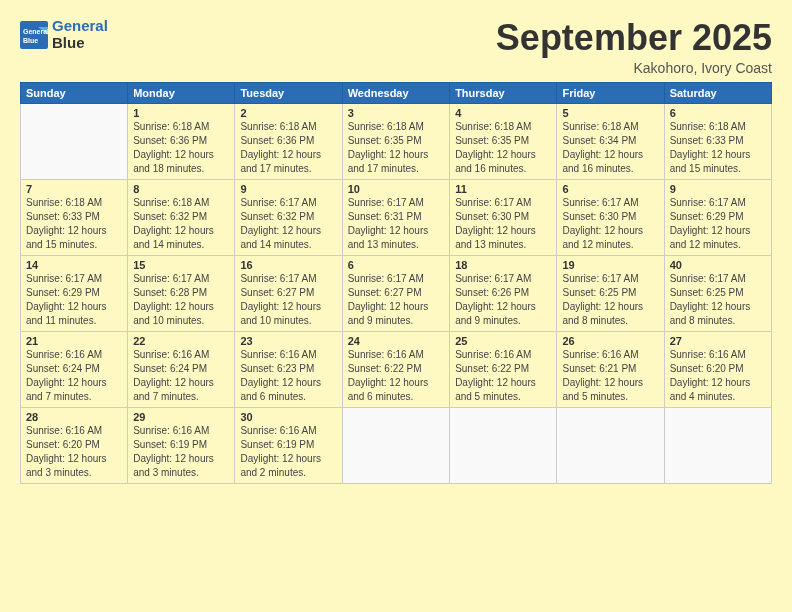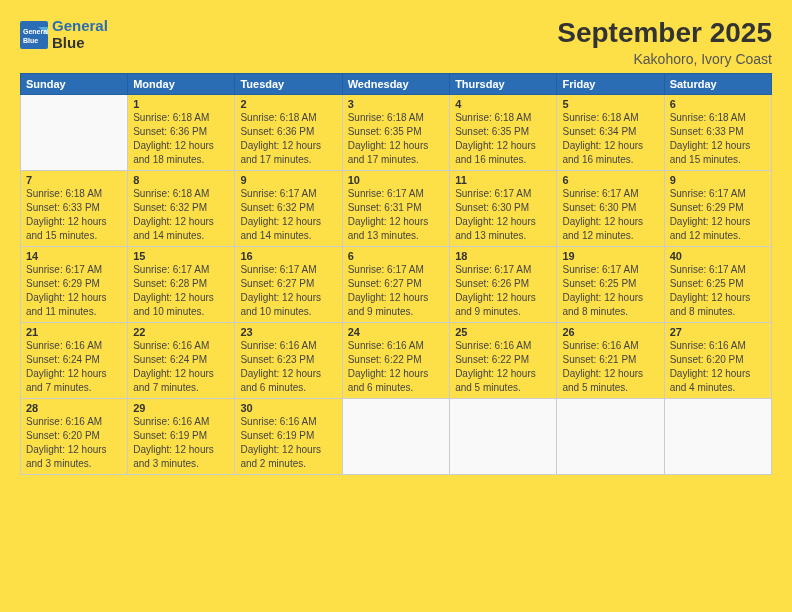--- a/index.html
+++ b/index.html
@@ -7,21 +7,21 @@
       width: 792px;
       height: 612px;
       font-family: Arial, sans-serif;
       background: #fff;
       overflow: hidden;
     }
     .page {
       width: 792px;
       height: 612px;
       padding: 18px 20px 10px 20px;
-      background: #fde047;
+      background: #fef9c3;
     }
     .header-row {
       display: flex;
       justify-content: space-between;
       align-items: flex-start;
       margin-bottom: 6px;
     }
     .logo {
       display: flex;
       align-items: center;
@@ -36,21 +36,21 @@
     .logo-text .blue { color: #2a6db5; }
     .logo-icon {
       width: 28px;
       height: 28px;
       margin-right: 4px;
     }
     .title-block {
       text-align: right;
     }
     .month-title {
-      font-size: 28px;
+      font-size: 36px;
       font-weight: bold;
       color: #333;
       line-height: 1.1;
     }
     .subtitle {
       font-size: 14px;
       color: #555;
       margin-top: 2px;
     }
     .calendar {

